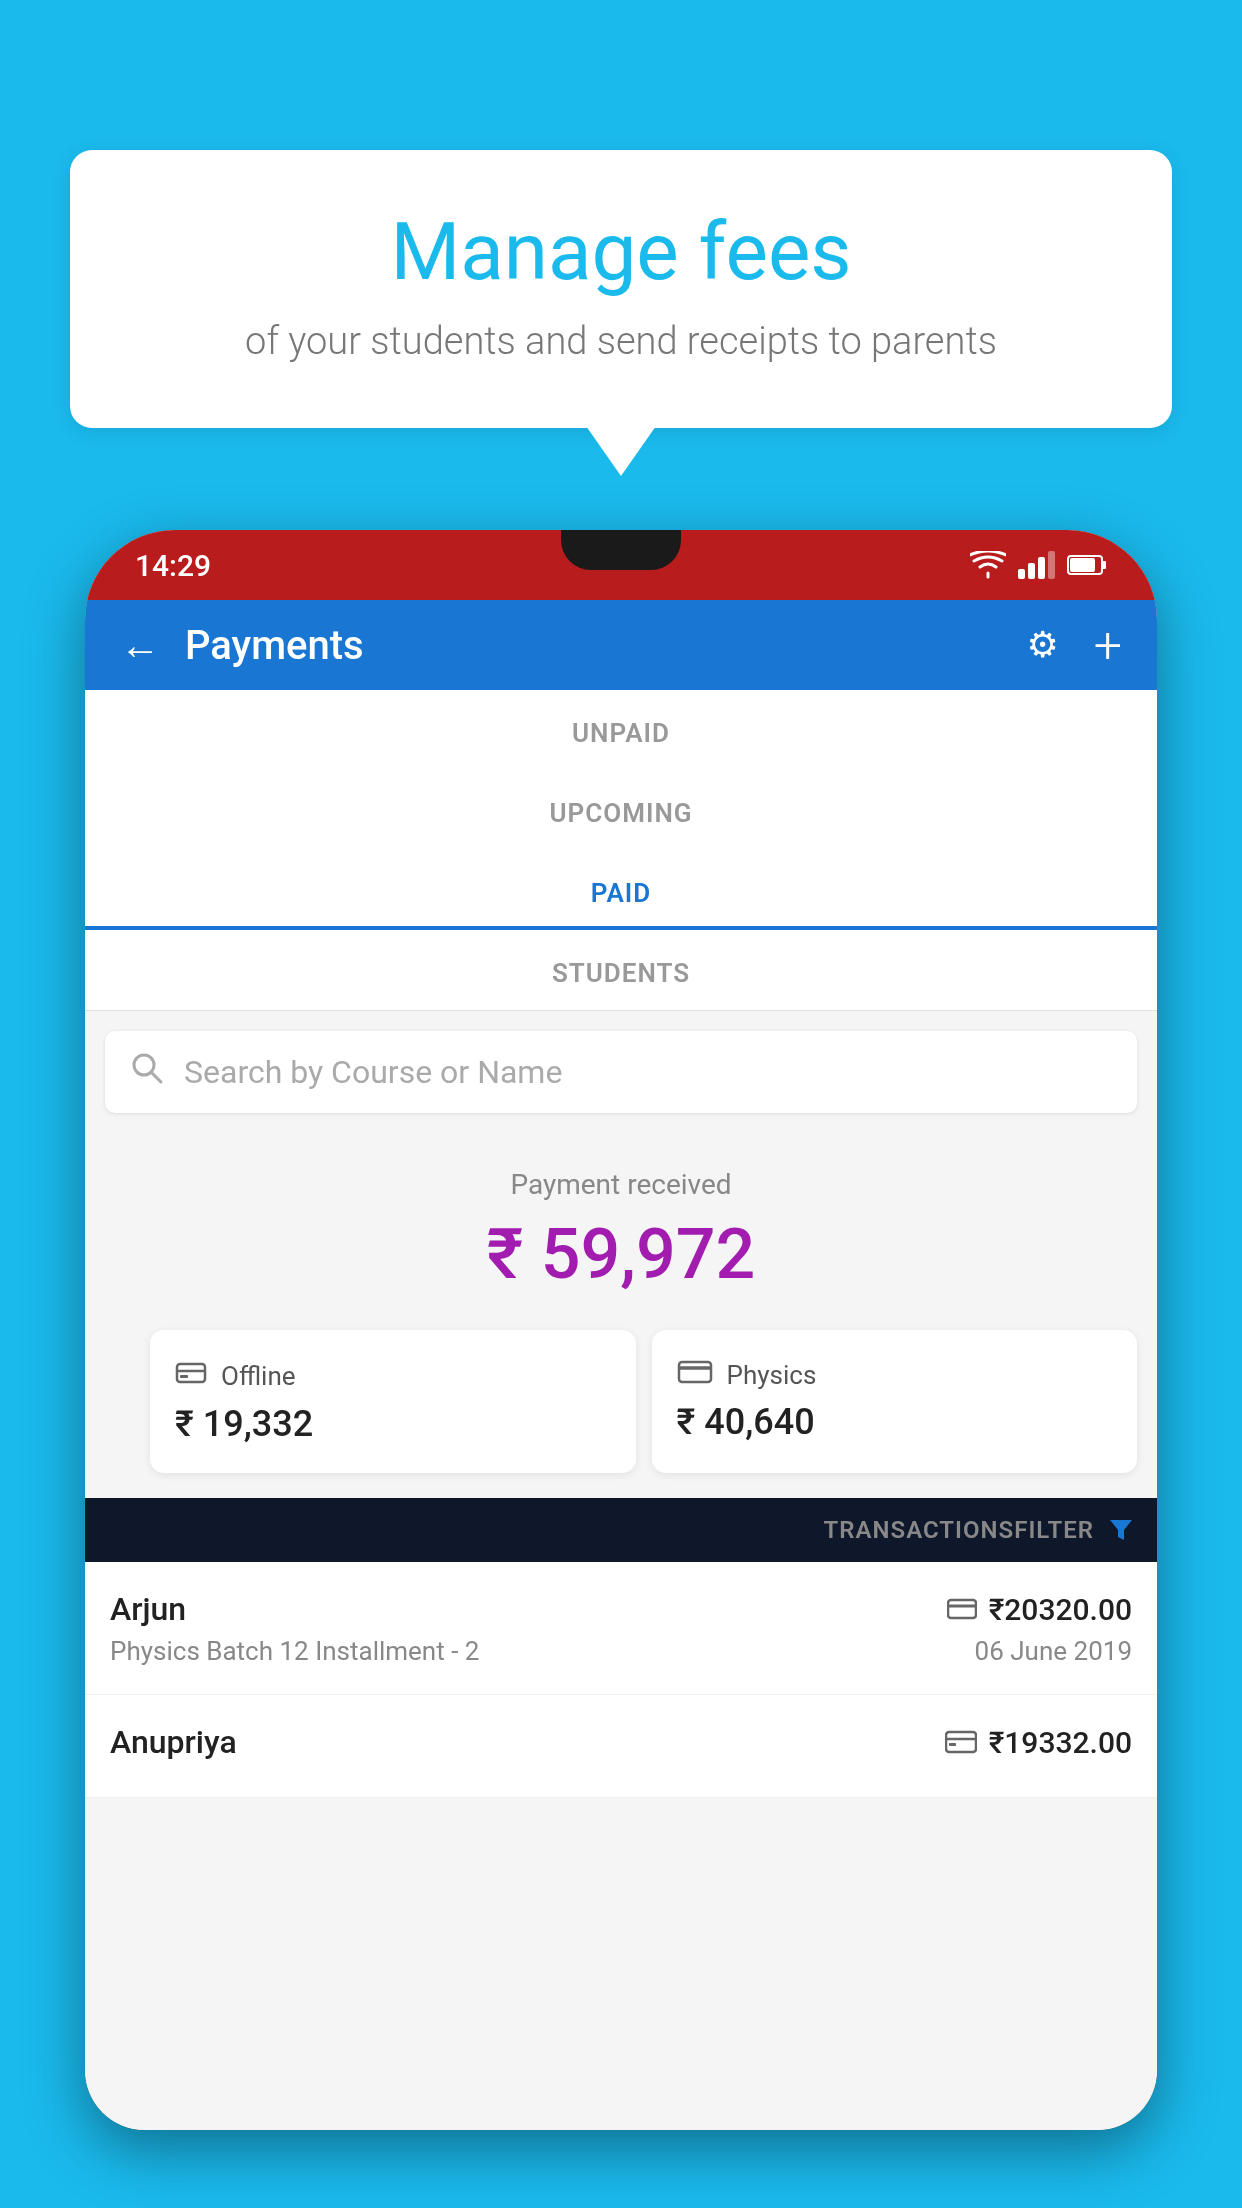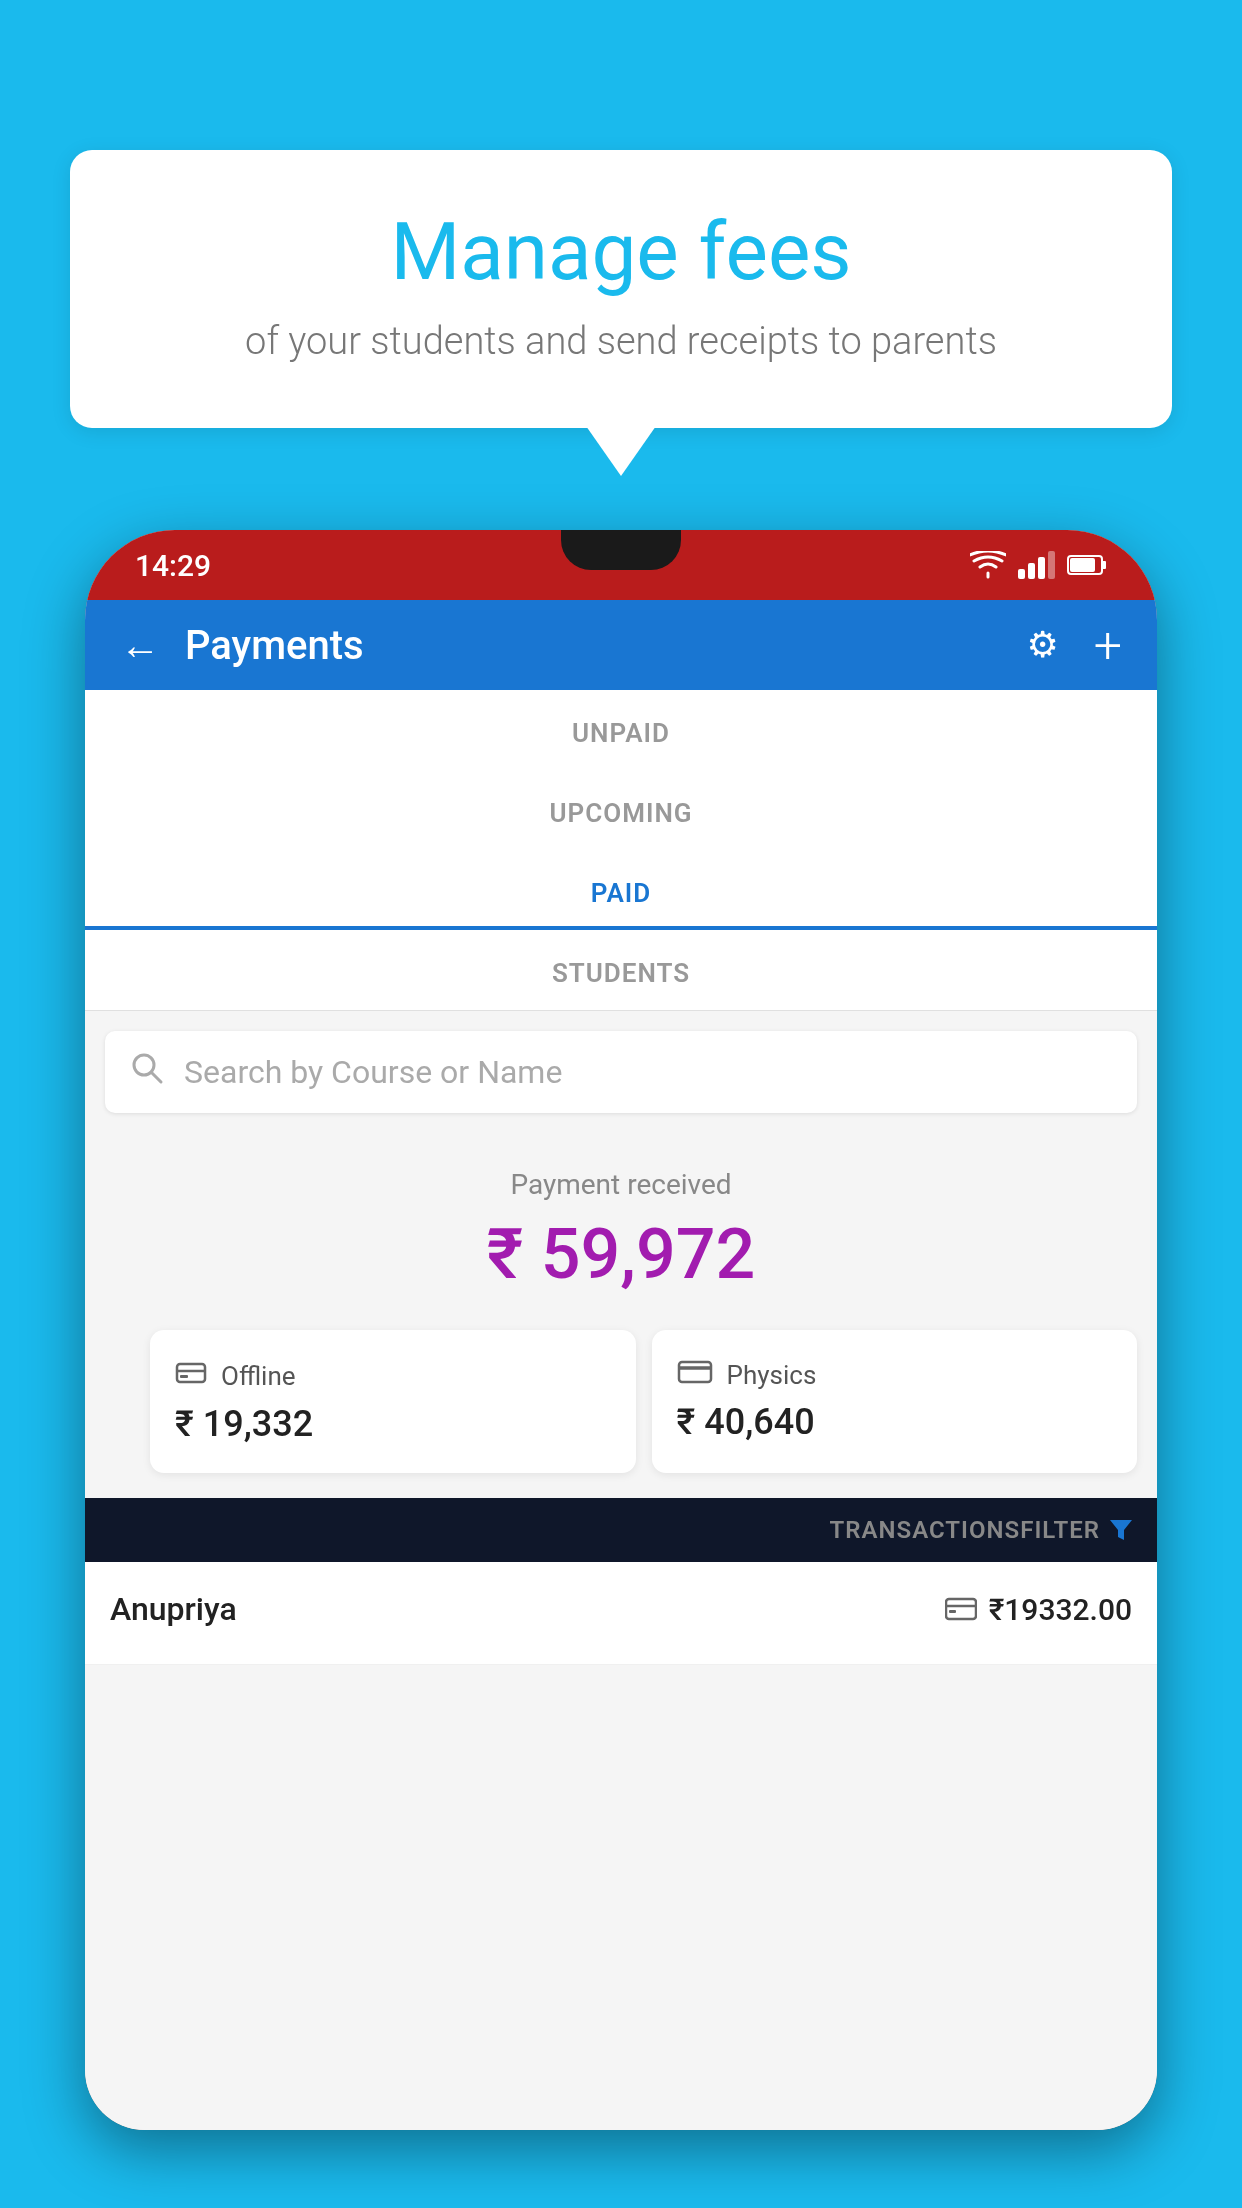--- a/index.html
+++ b/index.html
@@ -294,21 +294,21 @@
     .transactions-label {
       font-size: 24px;
       color: #888;
       font-weight: 600;
       letter-spacing: 1px;
     }
 
     .filter-label {
       display: flex;
       align-items: center;
-      gap: 10px;
+      gap: 16px;
       font-size: 24px;
       color: #888;
       font-weight: 600;
       letter-spacing: 1px;
     }
 
     
     .transaction-item {
       background: white;
       padding: 28px 25px;
@@ -472,20 +472,36 @@
           <div class="transactions-header">
             <span class="transactions-label">TRANSACTIONS</span>
             <div class="filter-label">
               <span>FILTER</span>
               <svg width="22" height="20" viewBox="0 0 22 20" fill="#1976D2">
                 <polygon points="0,0 22,0 14,10 14,20 8,17 8,10"></polygon>
               </svg>
             </div>
           </div>
 
+          <div class="transaction-item">
+            <div class="transaction-row">
+              <span class="transaction-name">Arjun</span>
+              <div class="transaction-amount-wrap">
+                <svg width="30" height="24" viewBox="0 0 30 24" fill="none">
+                  <rect x="1" y="3" width="28" height="18" rx="3" stroke="#666" stroke-width="2.5"></rect>
+                  <line x1="1" y1="9" x2="29" y2="9" stroke="#666" stroke-width="3"></line>
+                </svg>
+                <span class="transaction-amount">₹20320.00</span>
+              </div>
+            </div>
+            <div class="transaction-sub">
+              <span class="transaction-course">Physics Batch 12 Installment - 2</span>
+              <span class="transaction-date">06 June 2019</span>
+            </div>
+          </div>
 
           <div class="transaction-item">
             <div class="transaction-row">
               <span class="transaction-name">Anupriya</span>
               <div class="transaction-amount-wrap">
                 <svg width="32" height="26" viewBox="0 0 32 26" fill="none">
                   <rect x="1" y="3" width="30" height="20" rx="3" stroke="#666" stroke-width="2.5"></rect>
                   <line x1="1" y1="10" x2="31" y2="10" stroke="#666" stroke-width="2.5"></line>
                   <rect x="4" y="14" width="7" height="3" rx="1" fill="#666"></rect>
                 </svg>

